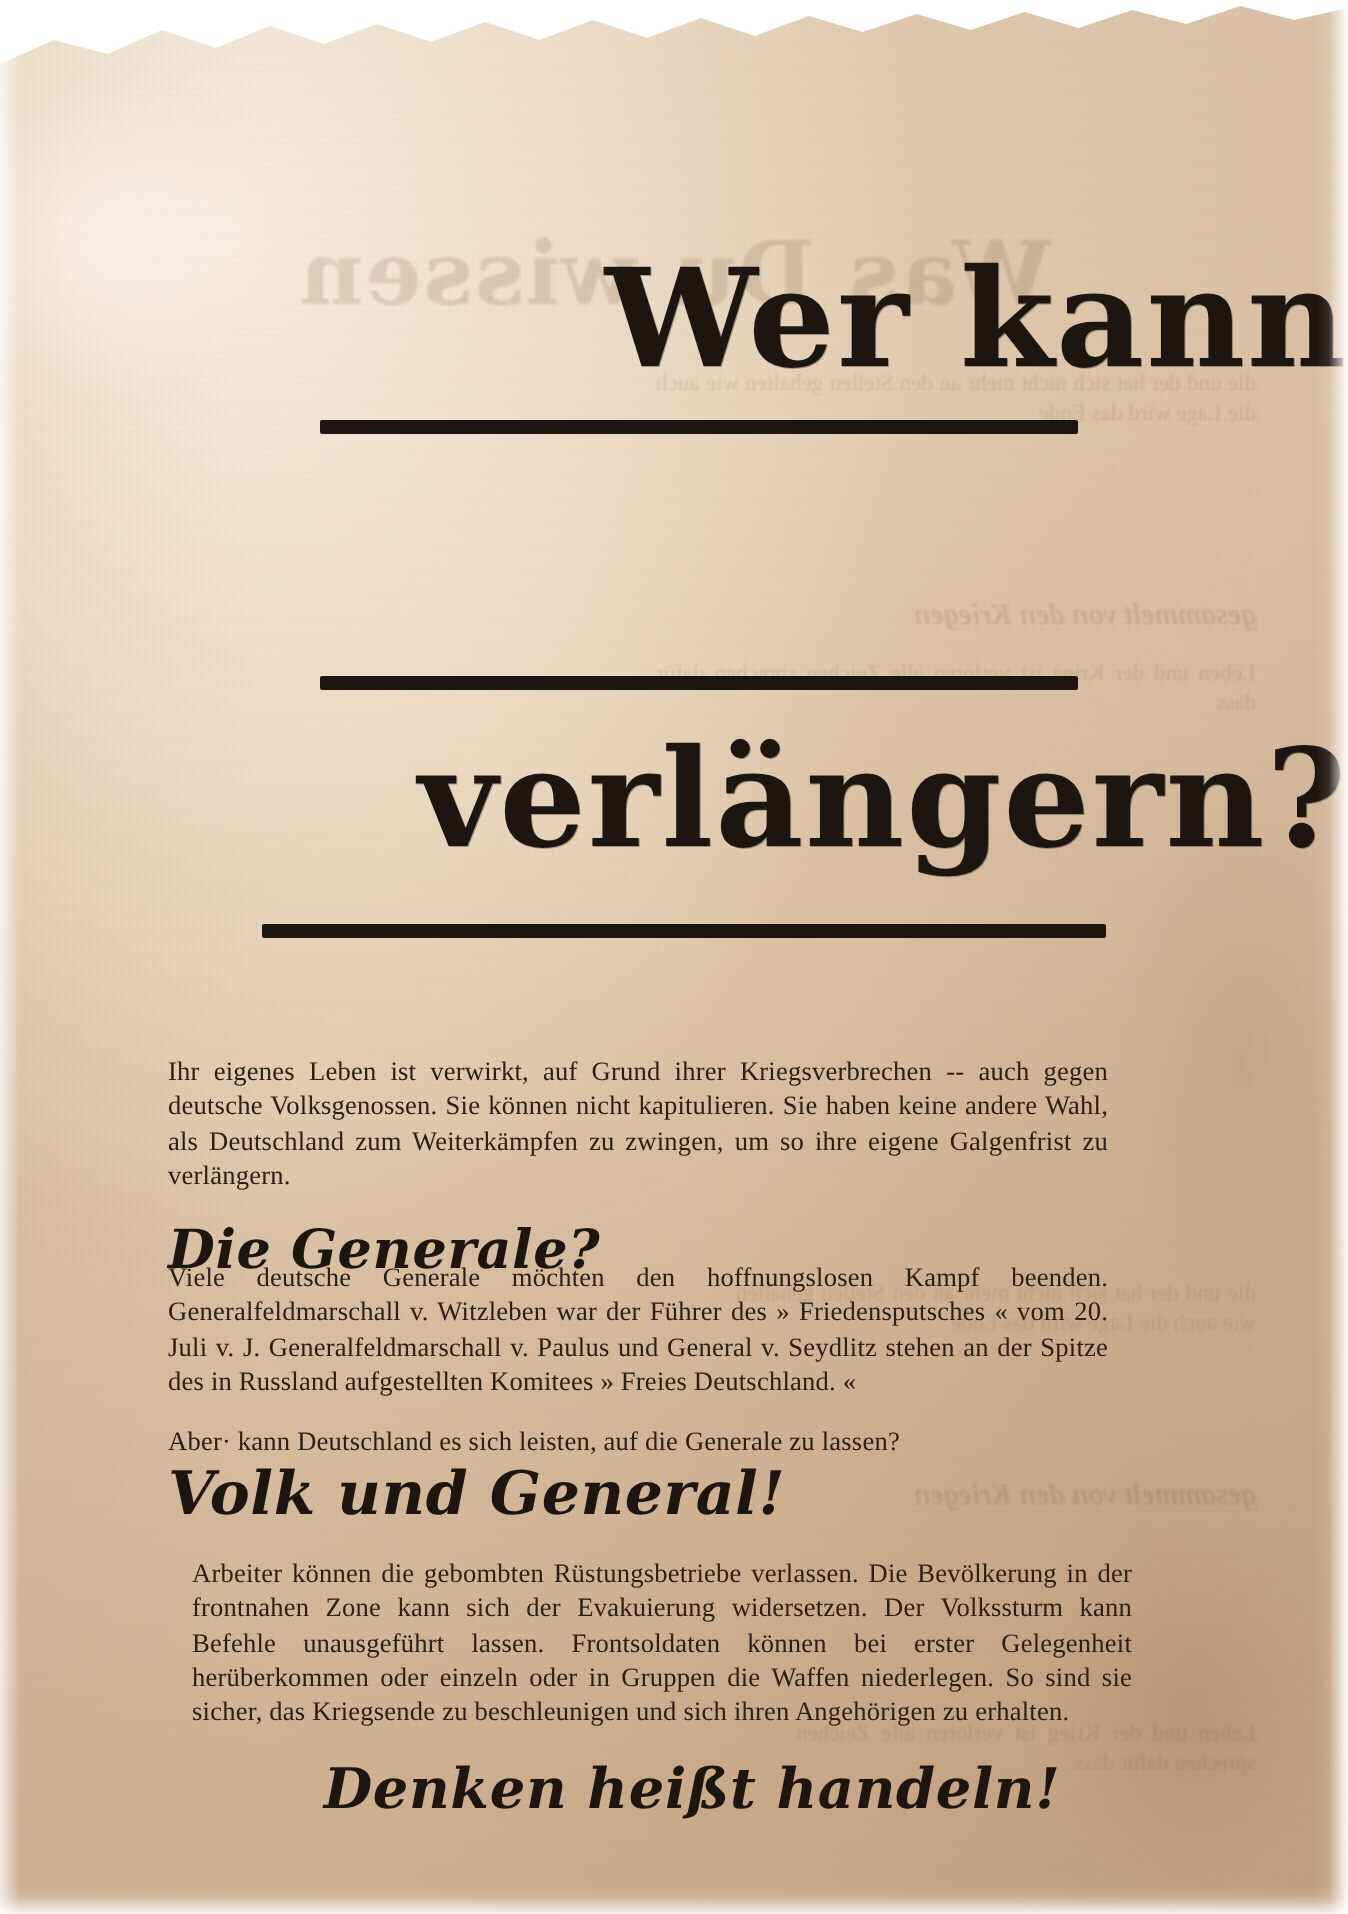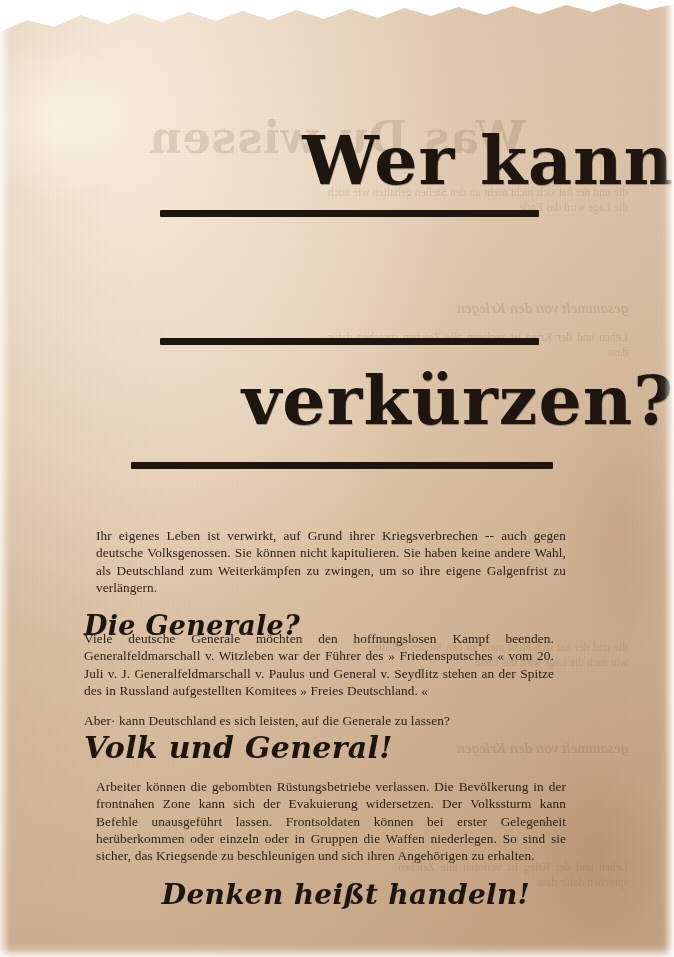--- a/index.html
+++ b/index.html
@@ -158,21 +158,21 @@
     position: absolute;
     left: 84px;
     width: 470px;
     font-family: "Liberation Serif", serif;
     font-size: 13.3px;
     line-height: 17.3px;
     text-align: justify;
     color: #2a2018;
     letter-spacing: .1px;
   }
-  #bt1 { top: 527px; margin-left: 12px; }
+  #bt1 { top: 527px; }
   #bt2 { top: 630px; }
   #bt2b { top: 712px; width: 470px; }
   #bt3 { top: 778px; margin-left: 12px; }
 
   #closing {
     position: absolute;
     top: 878px;
     left: 0; right: 0;
     text-align: center;
     font-family: "DejaVu Serif", serif;
@@ -216,21 +216,21 @@
     <div class="bt-para" style="top:860px; width:230px;">Leben und der Krieg ist verloren alle Zeichen sprechen dafür dass</div>
   </div>
 
   <div id="content">
 
     <div class="headline" id="hl1">Wer kann</div>
     <div class="rule" id="rule1"></div>
 
     <div class="rule" id="rule2"></div>
 
-    <div class="headline" id="hl3">verkürzen?</div>
+    <div class="headline" id="hl3">verlängern?</div>
     <div class="rule" id="rule3"></div>
 
     <div class="body-text" id="bt1">Ihr eigenes Leben ist verwirkt, auf Grund ihrer Kriegsverbrechen -- auch gegen deutsche Volksgenossen. Sie können nicht kapitulieren. Sie haben keine andere Wahl, als Deutschland zum Weiterkämpfen zu zwingen, um so ihre eigene Galgenfrist zu verlängern.</div>
 
     <div class="section-head" id="sh2">Die Generale?</div>
     <div class="body-text" id="bt2">Viele deutsche Generale möchten den hoffnungslosen Kampf beenden. Generalfeldmarschall v. Witzleben war der Führer des » Friedensputsches « vom 20. Juli v. J. Generalfeldmarschall v. Paulus und General v. Seydlitz stehen an der Spitze des in Russland aufgestellten Komitees » Freies Deutschland. «</div>
     <div class="body-text" id="bt2b">Aber· kann Deutschland es sich leisten, auf die Generale zu lassen?</div>
 
     <div class="section-head" id="sh3">Volk und General!</div>
     <div class="body-text" id="bt3">Arbeiter können die gebombten Rüstungsbetriebe verlassen. Die Bevölkerung in der frontnahen Zone kann sich der Evakuierung widersetzen. Der Volkssturm kann Befehle unausgeführt lassen. Frontsoldaten können bei erster Gelegenheit herüberkommen oder einzeln oder in Gruppen die Waffen niederlegen. So sind sie sicher, das Kriegsende zu beschleunigen und sich ihren Angehörigen zu erhalten.</div>

